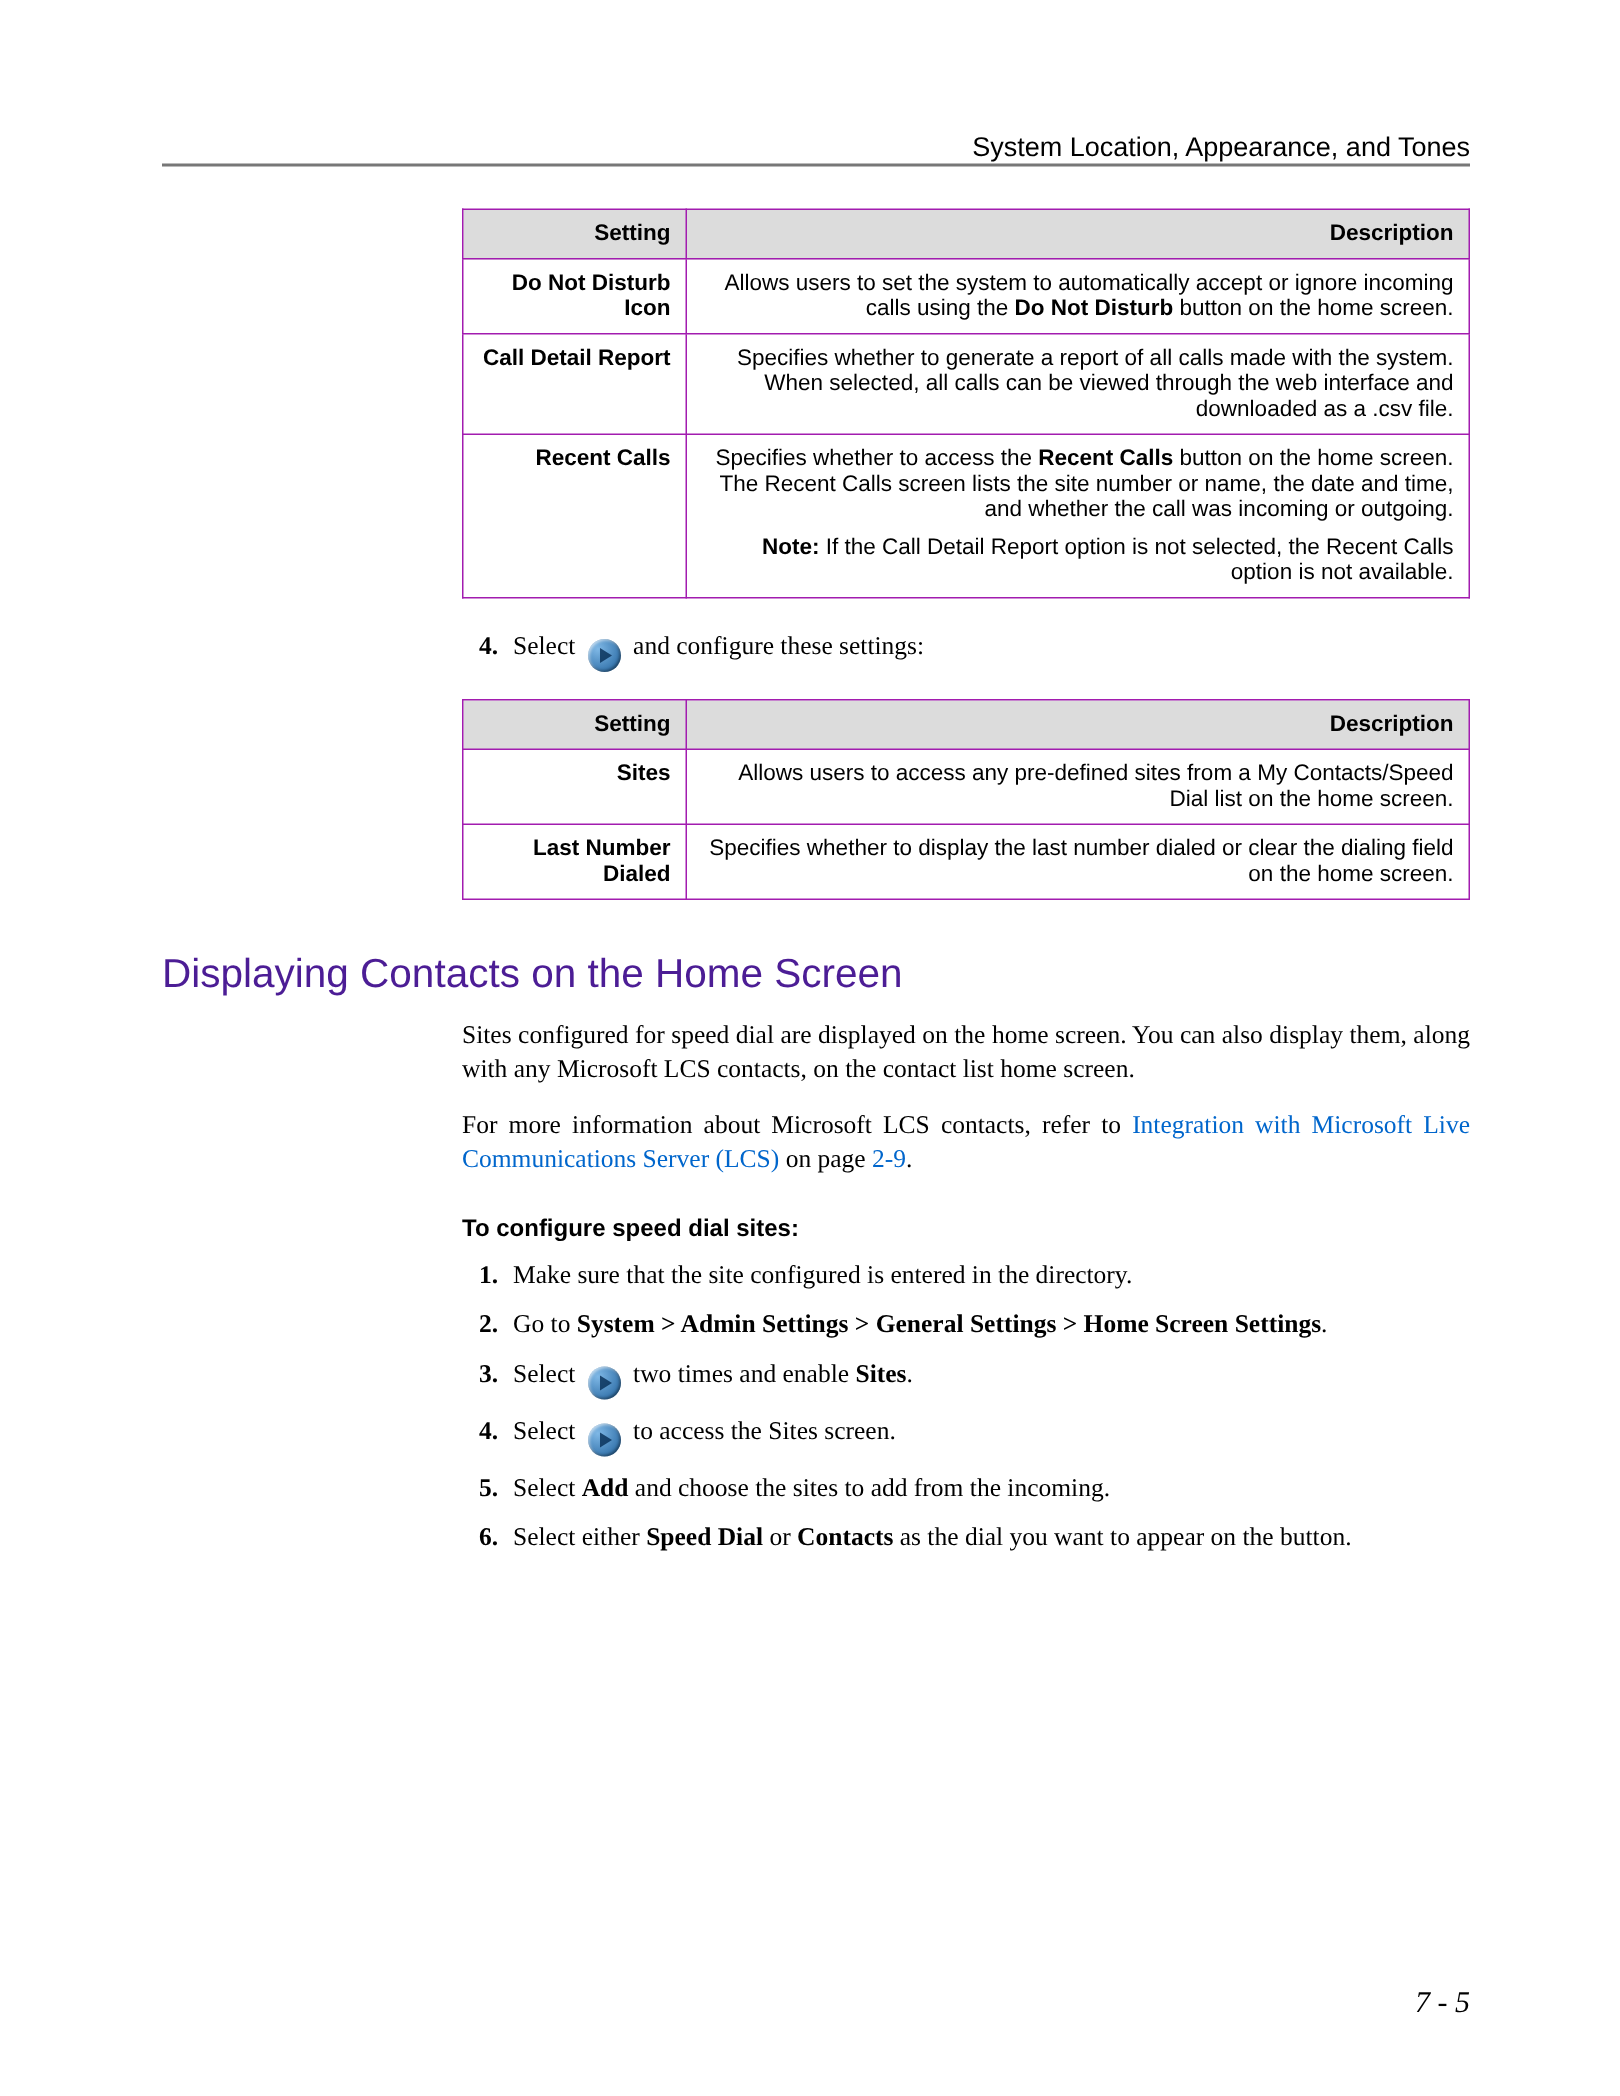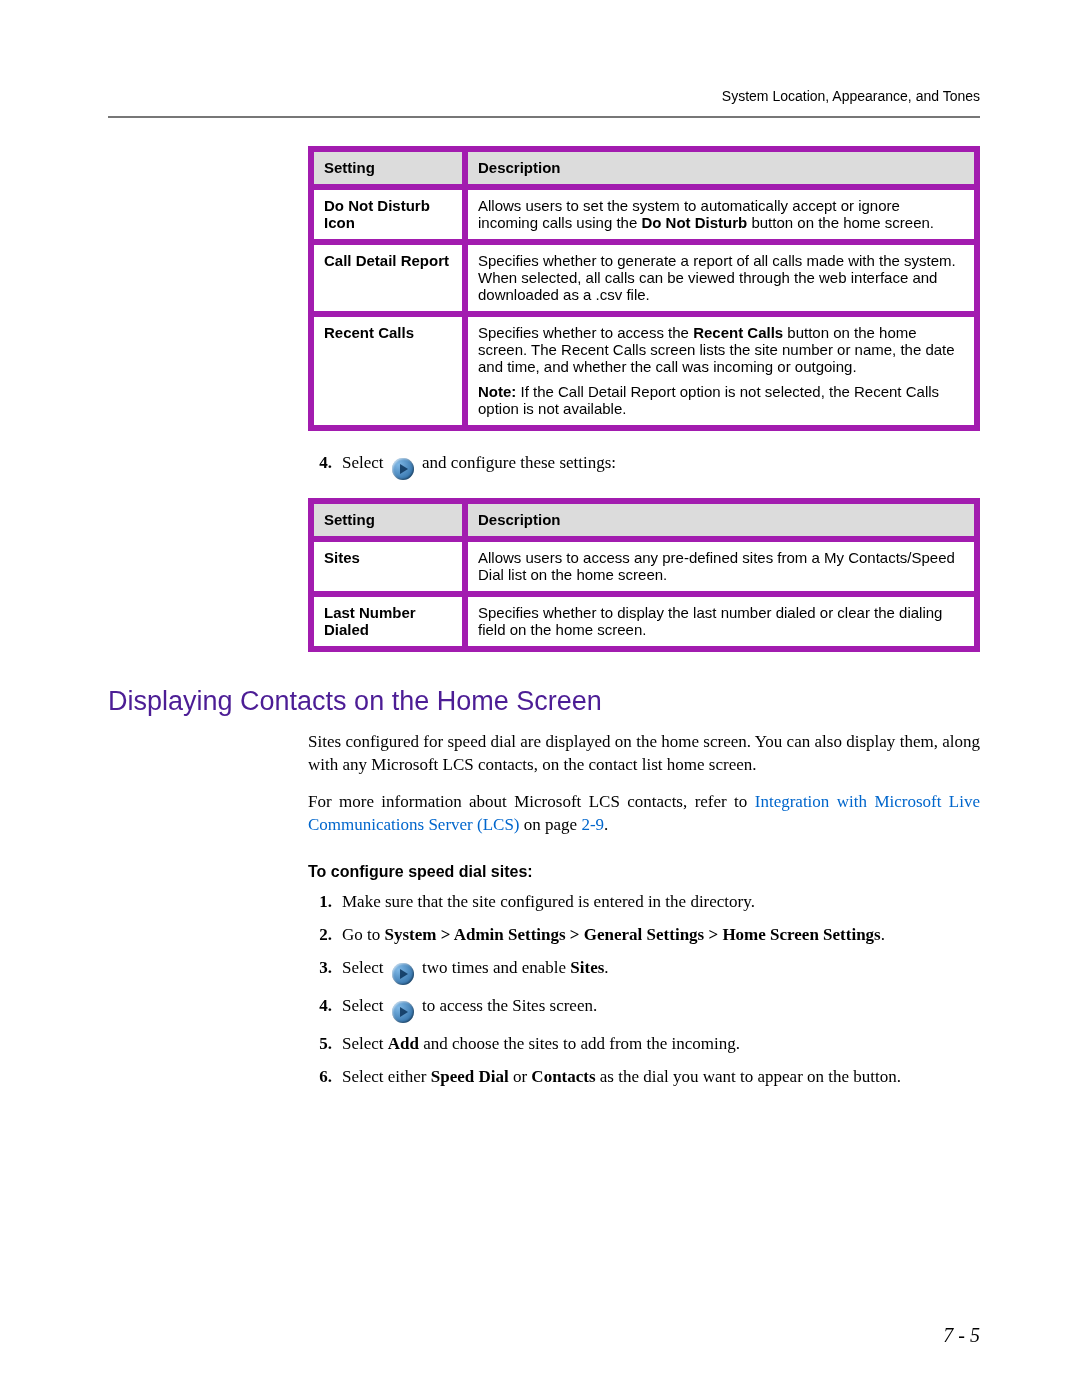--- a/index.html
+++ b/index.html
@@ -13,45 +13,45 @@
   .page {
     box-sizing: border-box;
     width: 1080px;
     min-height: 1397px;
     padding: 88px 100px 50px 108px;
     position: relative;
   }
   .running-header {
     text-align: right;
     font-family: "Trebuchet MS", "Segoe UI", Arial, sans-serif;
-    font-size: 14px;
+    font-size: 18px;
     color: #000;
-    margin-bottom: 12px;
+    margin-bottom: 0;
   }
   .rule {
     border: none;
     border-top: 2px solid #777;
     margin: 0 0 28px 0;
   }
   .content {
     margin-left: 200px; 
   }
   table.settings {
     border-collapse: collapse;
     width: 100%;
     font-family: Arial, Helvetica, sans-serif;
     font-size: 15px;
     margin-bottom: 22px;
   }
   table.settings th,
   table.settings td {
-    border: 6px solid #a21caf;
+    border: 1px solid #a21caf;
     padding: 7px 10px 8px 10px;
     vertical-align: top;
-    text-align: left;
+    text-align: right;
   }
   table.settings th {
     background: #dcdcdc;
     font-weight: bold;
   }
   table.settings td.key {
     font-weight: bold;
     width: 128px;
   }
   table.settings td.desc p {

